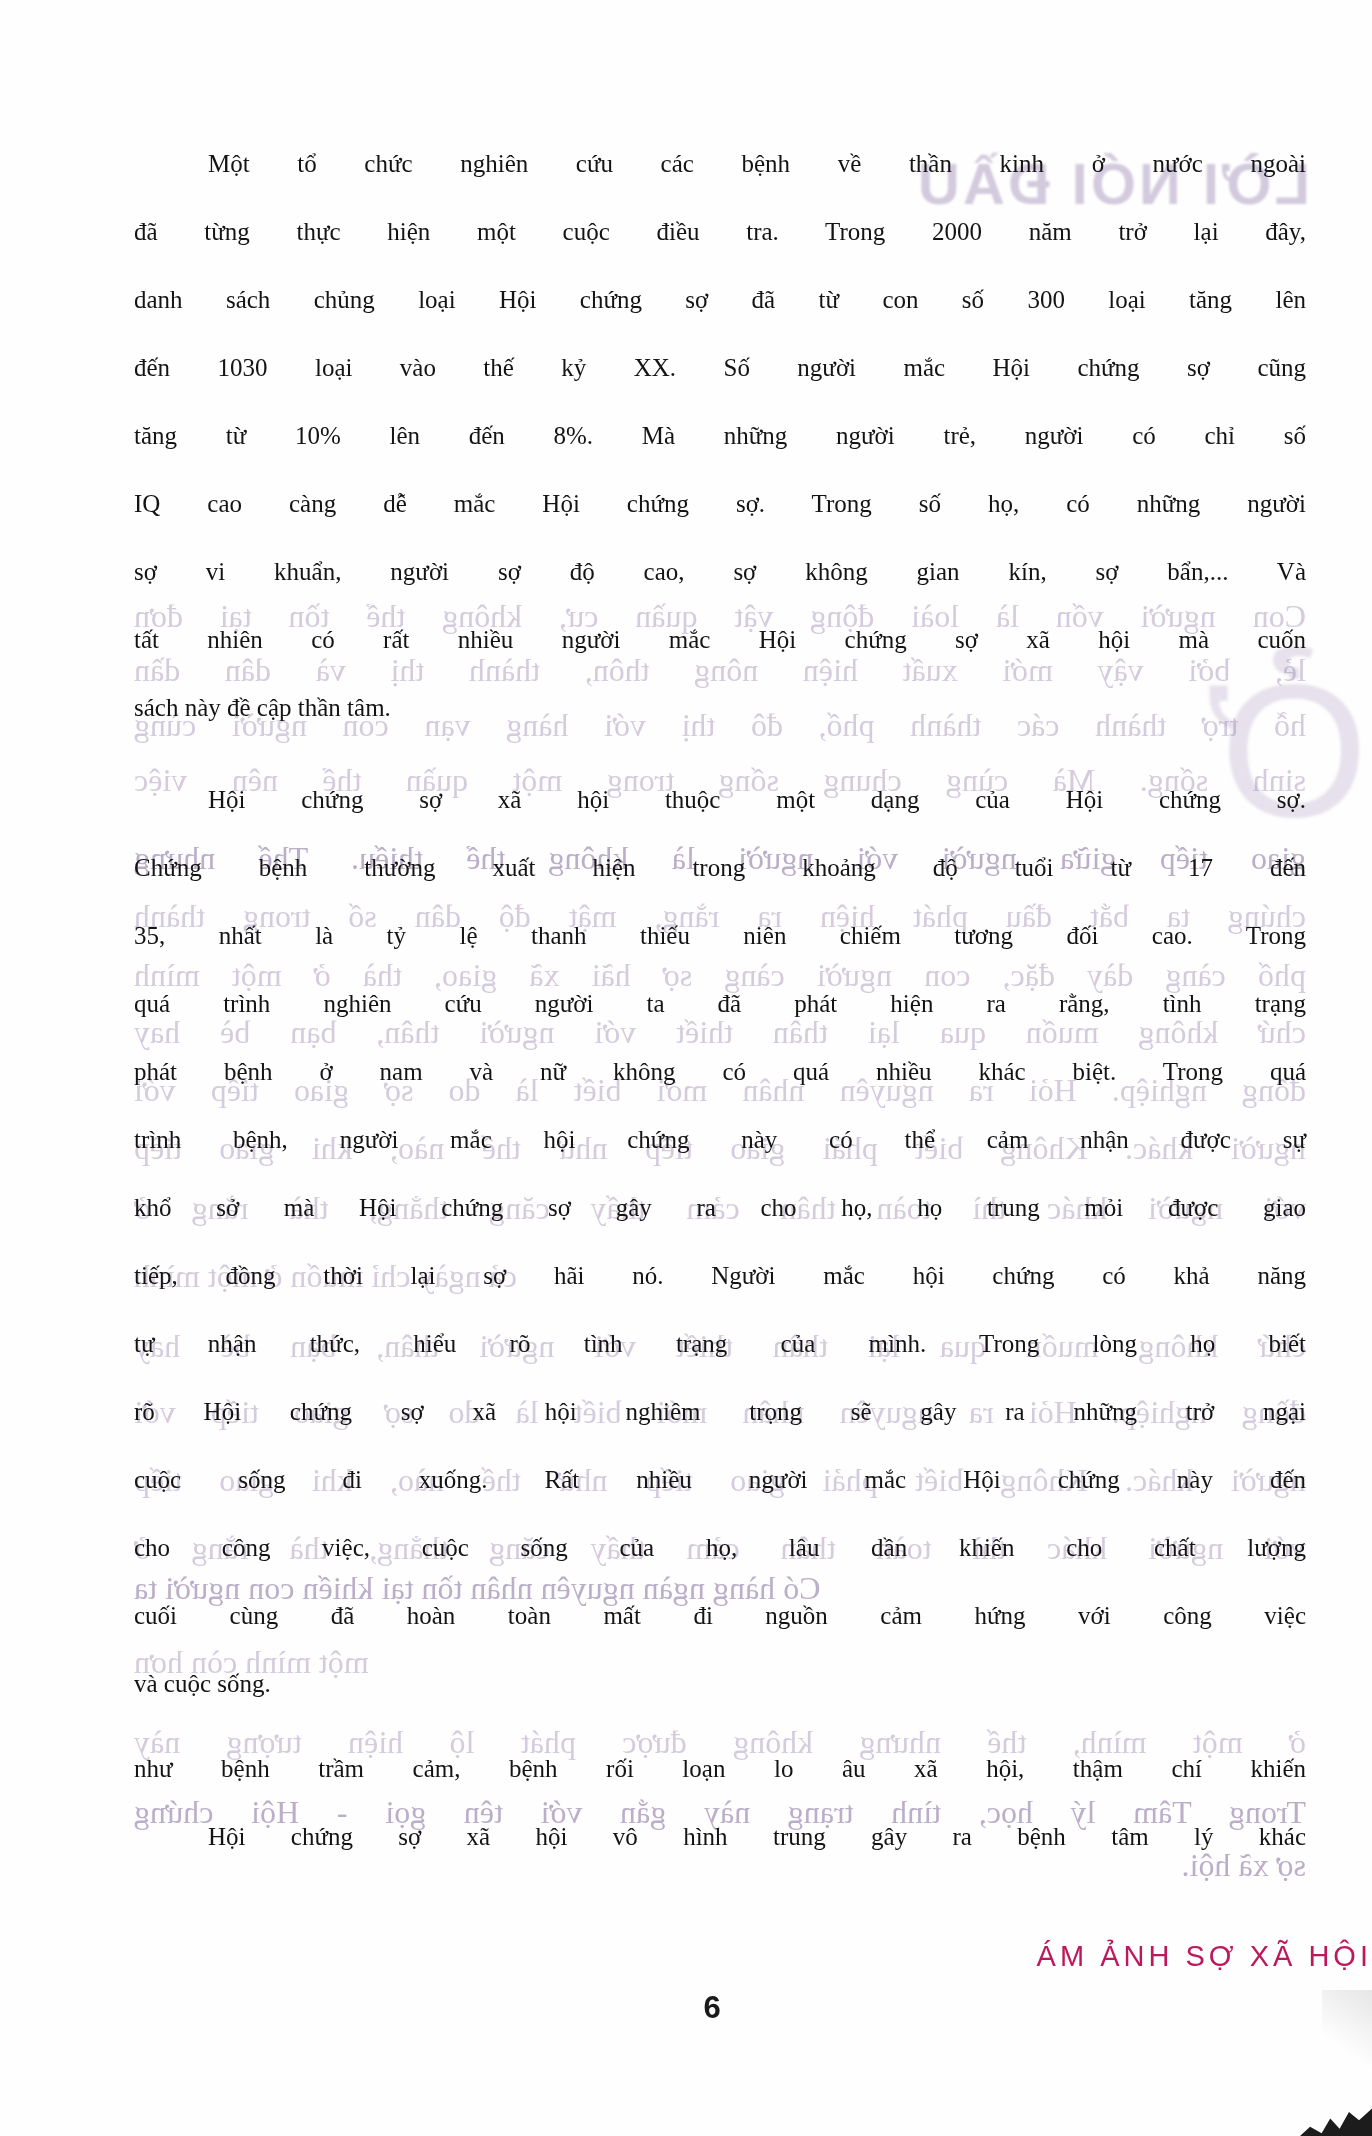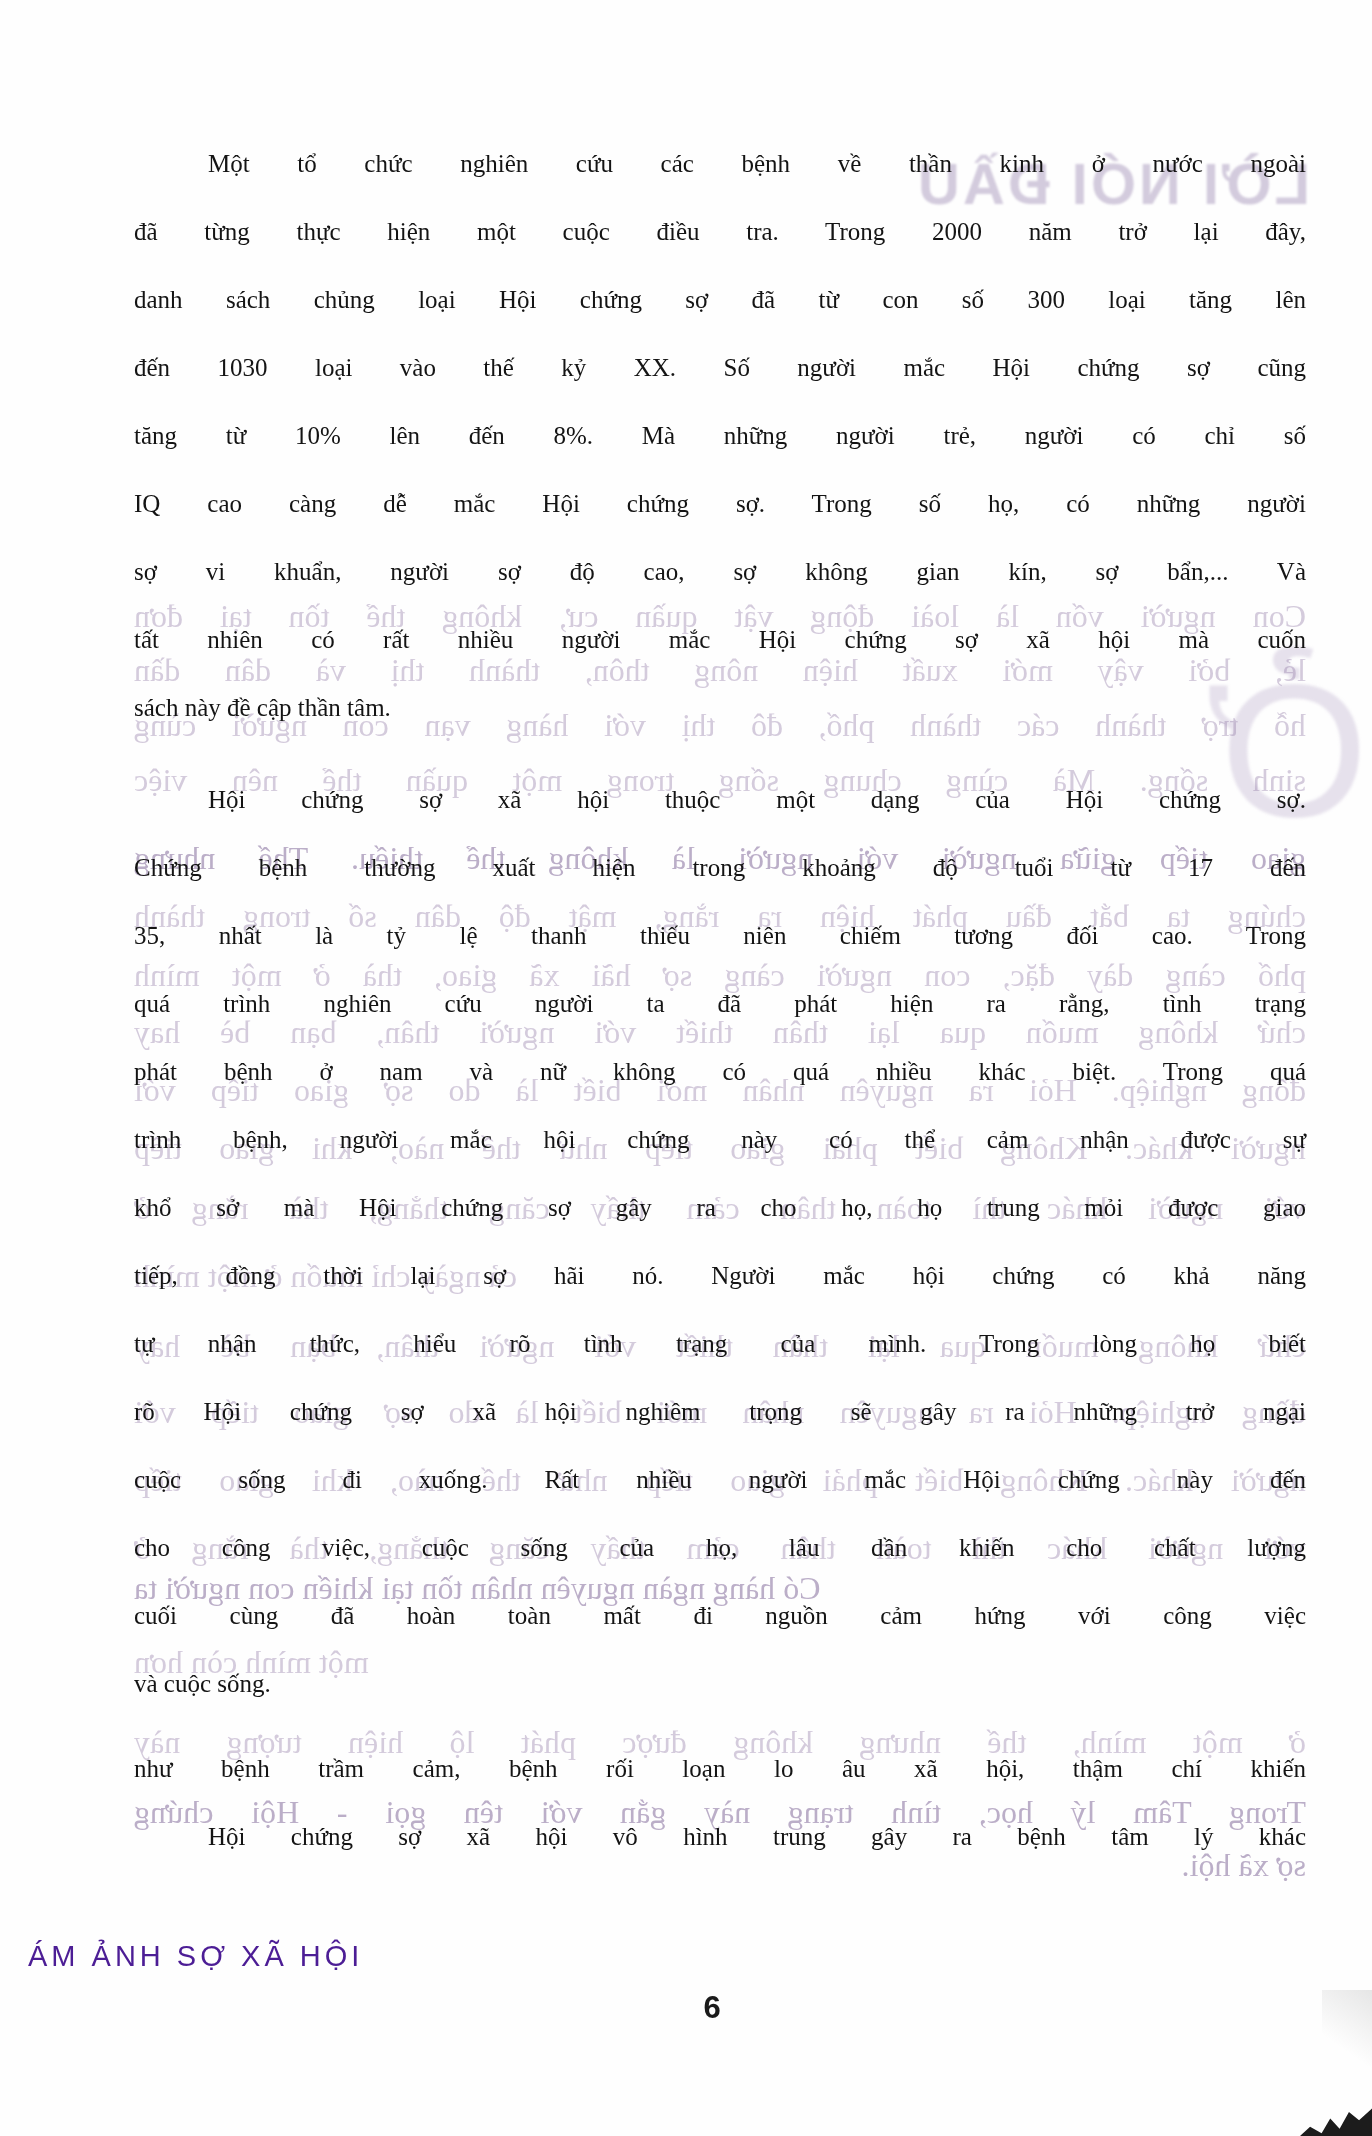--- a/index.html
+++ b/index.html
@@ -19,23 +19,23 @@
     height:68px;line-height:68px;
     font-size:25px;color:#141414;
     text-align:justify;text-align-last:justify;
     overflow:visible;
   }
   .bline.indent{padding-left:74px;}
   .bline.endline{text-align-last:left;}
   
   .footer-title{
     position:absolute;left:0;top:1940px;width:100%;
-    text-align:left;text-indent:28px;
+    text-align:right;text-indent:28px;
     font-family:"Liberation Sans", sans-serif;
-    font-size:29px;letter-spacing:4px;color:#4c1d95;
+    font-size:29px;letter-spacing:4px;color:#be185d;
   }
   .page-number{
     position:absolute;left:0;top:1990px;width:100%;
     text-align:center;text-indent:52px;
     font-family:"Liberation Sans", sans-serif;
     font-weight:bold;font-size:31px;color:#1a1a1a;
   }
   
   .ghost{
     position:absolute;left:134px;width:1172px;height:44px;

